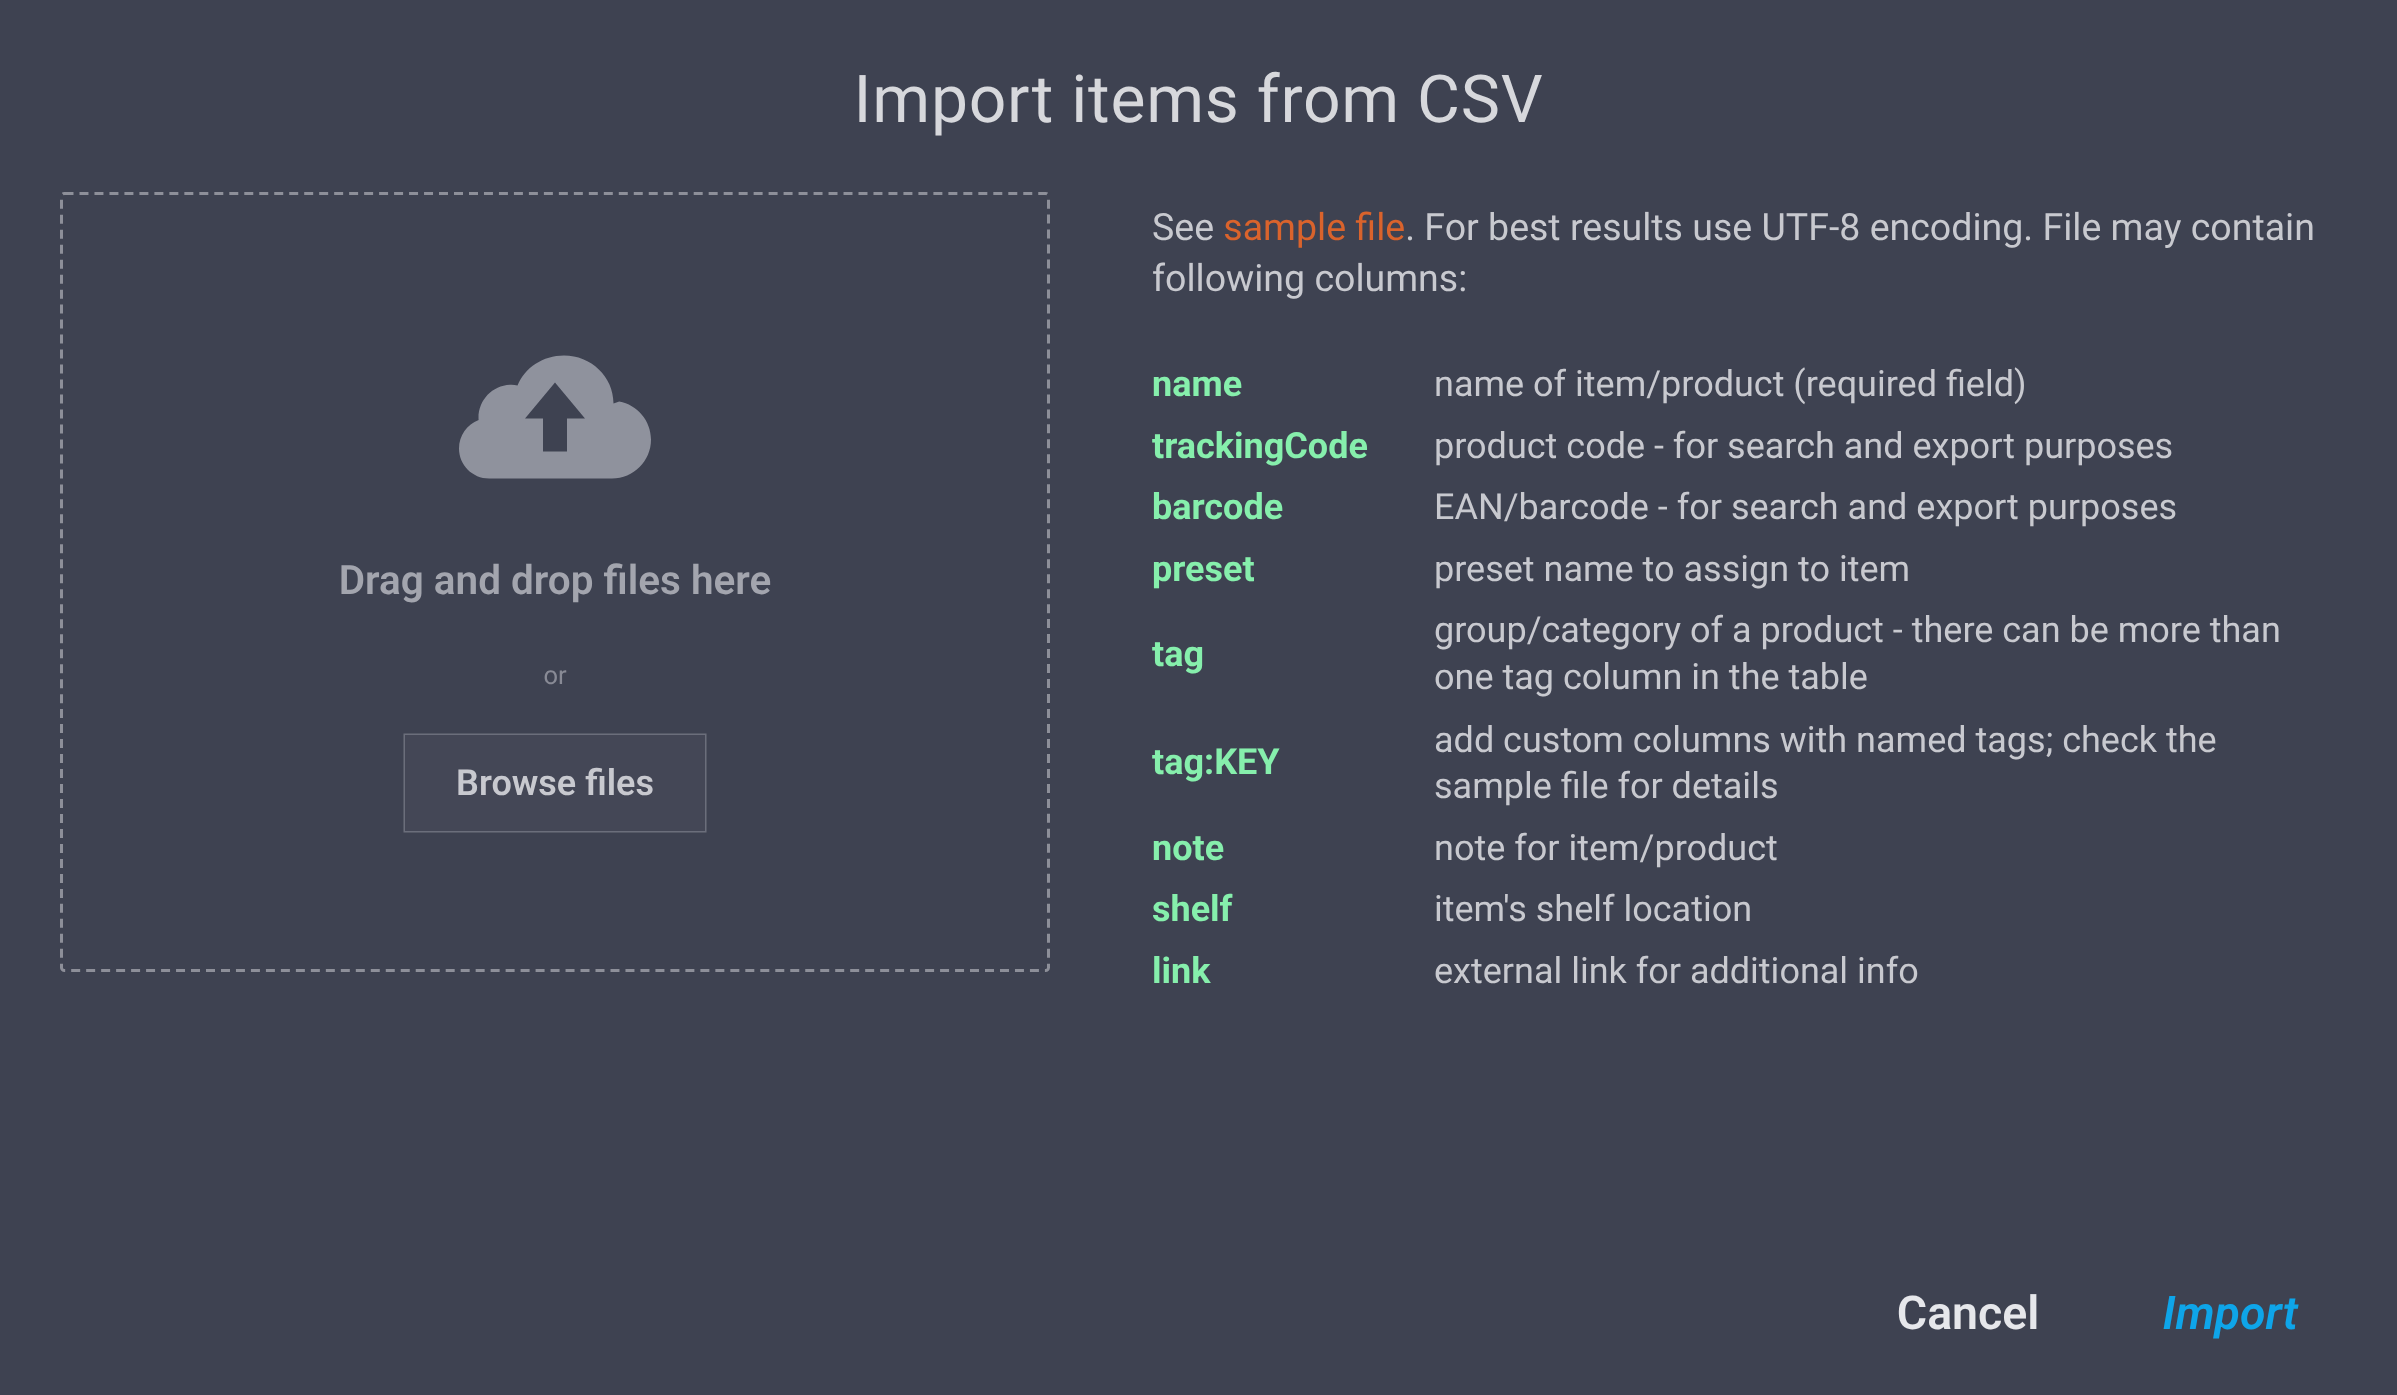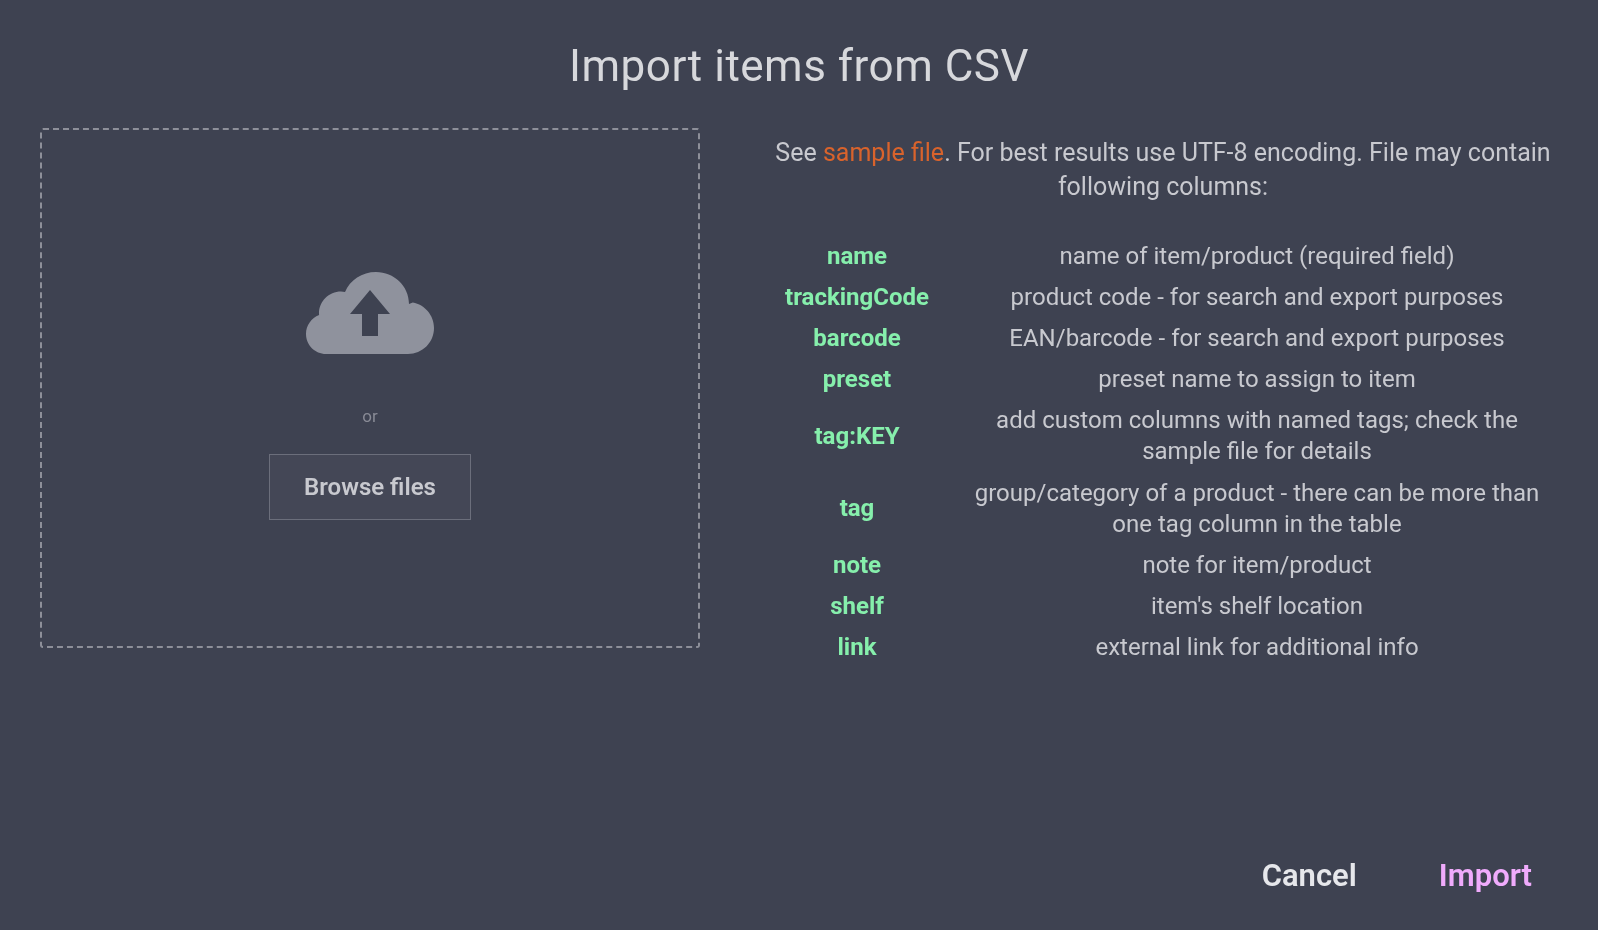--- a/index.html
+++ b/index.html
@@ -72,21 +72,20 @@
       color: #c8c9cf;
       font-size: 24px;
       font-weight: 600;
       padding: 18px 34px;
       cursor: pointer;
       font-family: inherit;
     }
     .info {
       flex: 1;
       padding-top: 8px;
-      text-align: center;
     }
     .info-intro {
       font-size: 25px;
       line-height: 1.35;
       color: #c8c9cf;
       margin-bottom: 32px;
     }
     .sample-link {
       color: #d9632c;
       text-decoration: none;
@@ -123,35 +122,37 @@
       font-size: 31px;
       font-weight: 600;
       cursor: pointer;
       font-family: inherit;
       padding: 6px 10px;
     }
     .cancel-button {
       color: #e6e7eb;
     }
     .import-button {
-      color: #f0abfc;
+      color: #0ea5e9;
+      font-style: italic;
     }
   </style>
 </head>
 <body>
 
 <div class="dialog">
   <h1 class="title">Import items from CSV</h1>
   <div class="content">
 
     <div class="dropzone">
       <svg class="cloud-icon" viewBox="0 0 128 90">
         <path fill="#8f929d" d="M103,38 C103,20 88,6 70,6 C56,6 44,14 39,26 C37.7,25.7 36.4,25.5 35,25.5 C22.8,25.5 13,35.3 13,47.5 C13,48 13,48.5 13.1,49 C5.4,52 0,59.4 0,68 C0,79 9,88 20,88 L102,88 C116.4,88 128,76.4 128,62 C128,49.4 118.8,38.8 106.8,36.6 C105.6,37.1 104.3,37.6 103,38 Z"></path>
         <path fill="#3e4251" d="M64,24 L44,48 L56,48 L56,70 L72,70 L72,48 L84,48 Z"></path>
       </svg>
+      <div class="drag-text">Drag and drop files here</div>
       <div class="or-text">or</div>
       <button class="browse-button">Browse files</button>
     </div>
 
     <div class="info">
       <p class="info-intro">
         <span>See </span><a class="sample-link">sample file</a><span>. For best results use UTF-8 encoding. File may contain following columns:</span>
       </p>
       <table class="columns-table">
         <tbody id="columns-tbody">
@@ -165,26 +166,26 @@
             </tr>
             <tr>
               <td class="col-name">barcode</td>
               <td>EAN/barcode - for search and export purposes</td>
             </tr>
             <tr>
               <td class="col-name">preset</td>
               <td>preset name to assign to item</td>
             </tr>
             <tr>
+              <td class="col-name">tag</td>
+              <td>group/category of a product - there can be more than one tag column in the table</td>
+            </tr>
+            <tr>
               <td class="col-name">tag:KEY</td>
               <td>add custom columns with named tags; check the sample file for details</td>
-            </tr>
-            <tr>
-              <td class="col-name">tag</td>
-              <td>group/category of a product - there can be more than one tag column in the table</td>
             </tr>
             <tr>
               <td class="col-name">note</td>
               <td>note for item/product</td>
             </tr>
             <tr>
               <td class="col-name">shelf</td>
               <td>item's shelf location</td>
             </tr>
             <tr>

